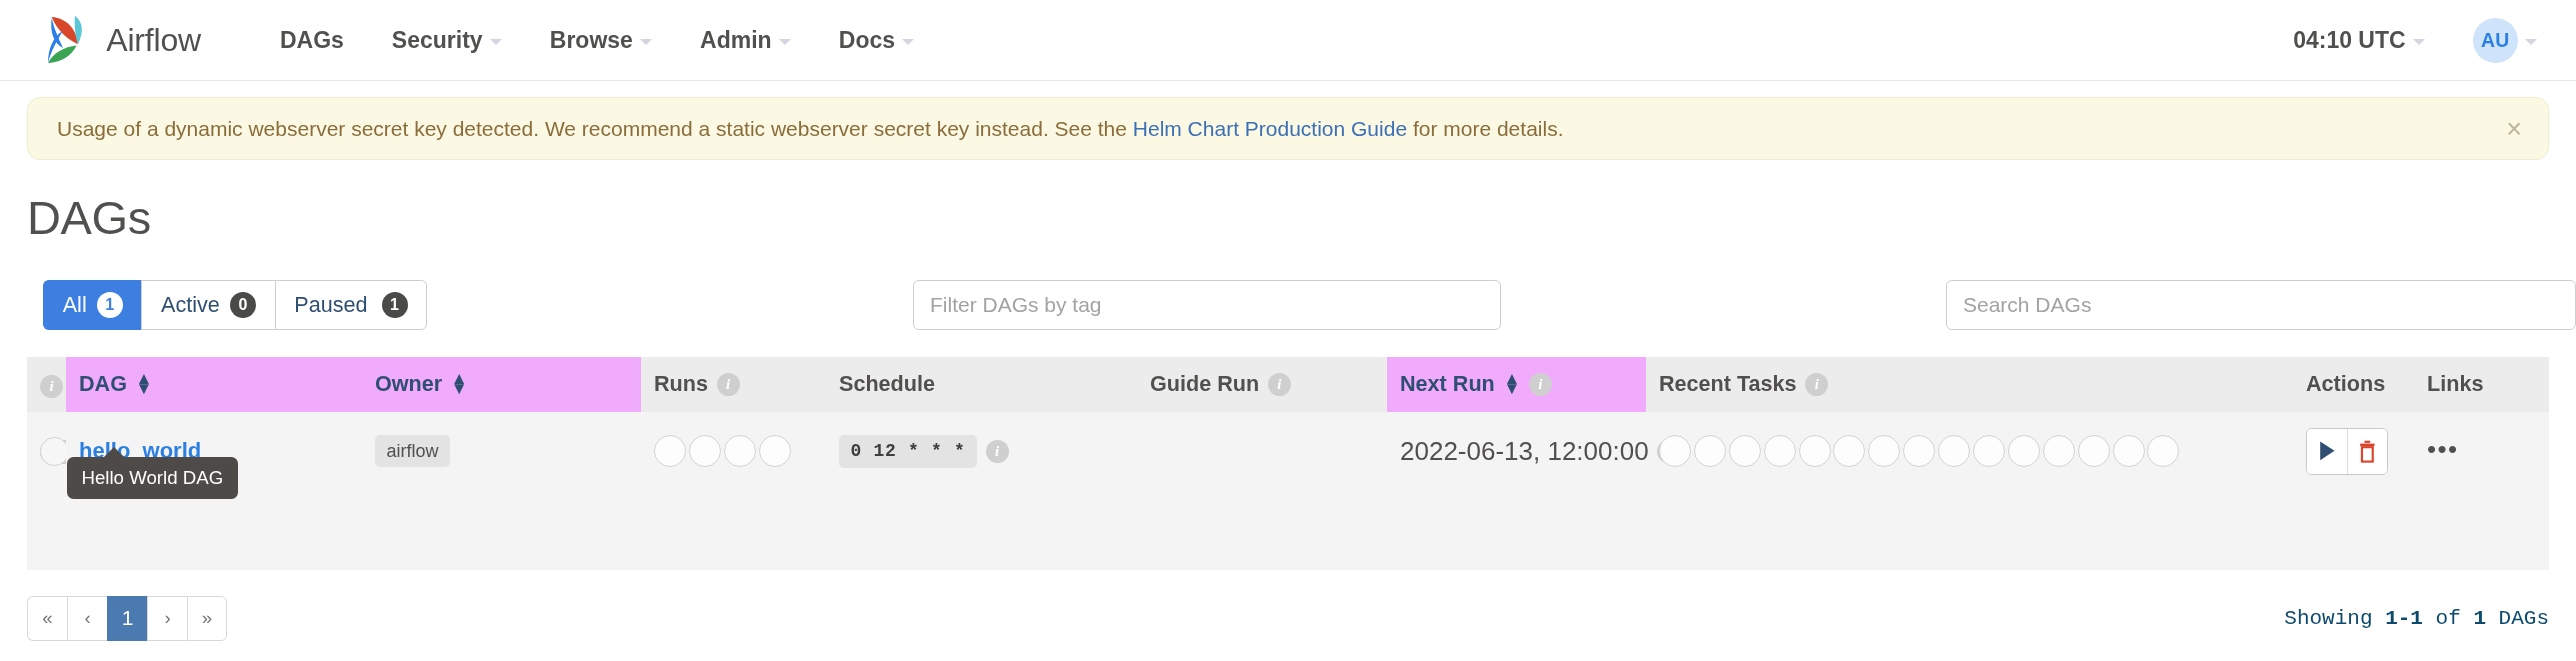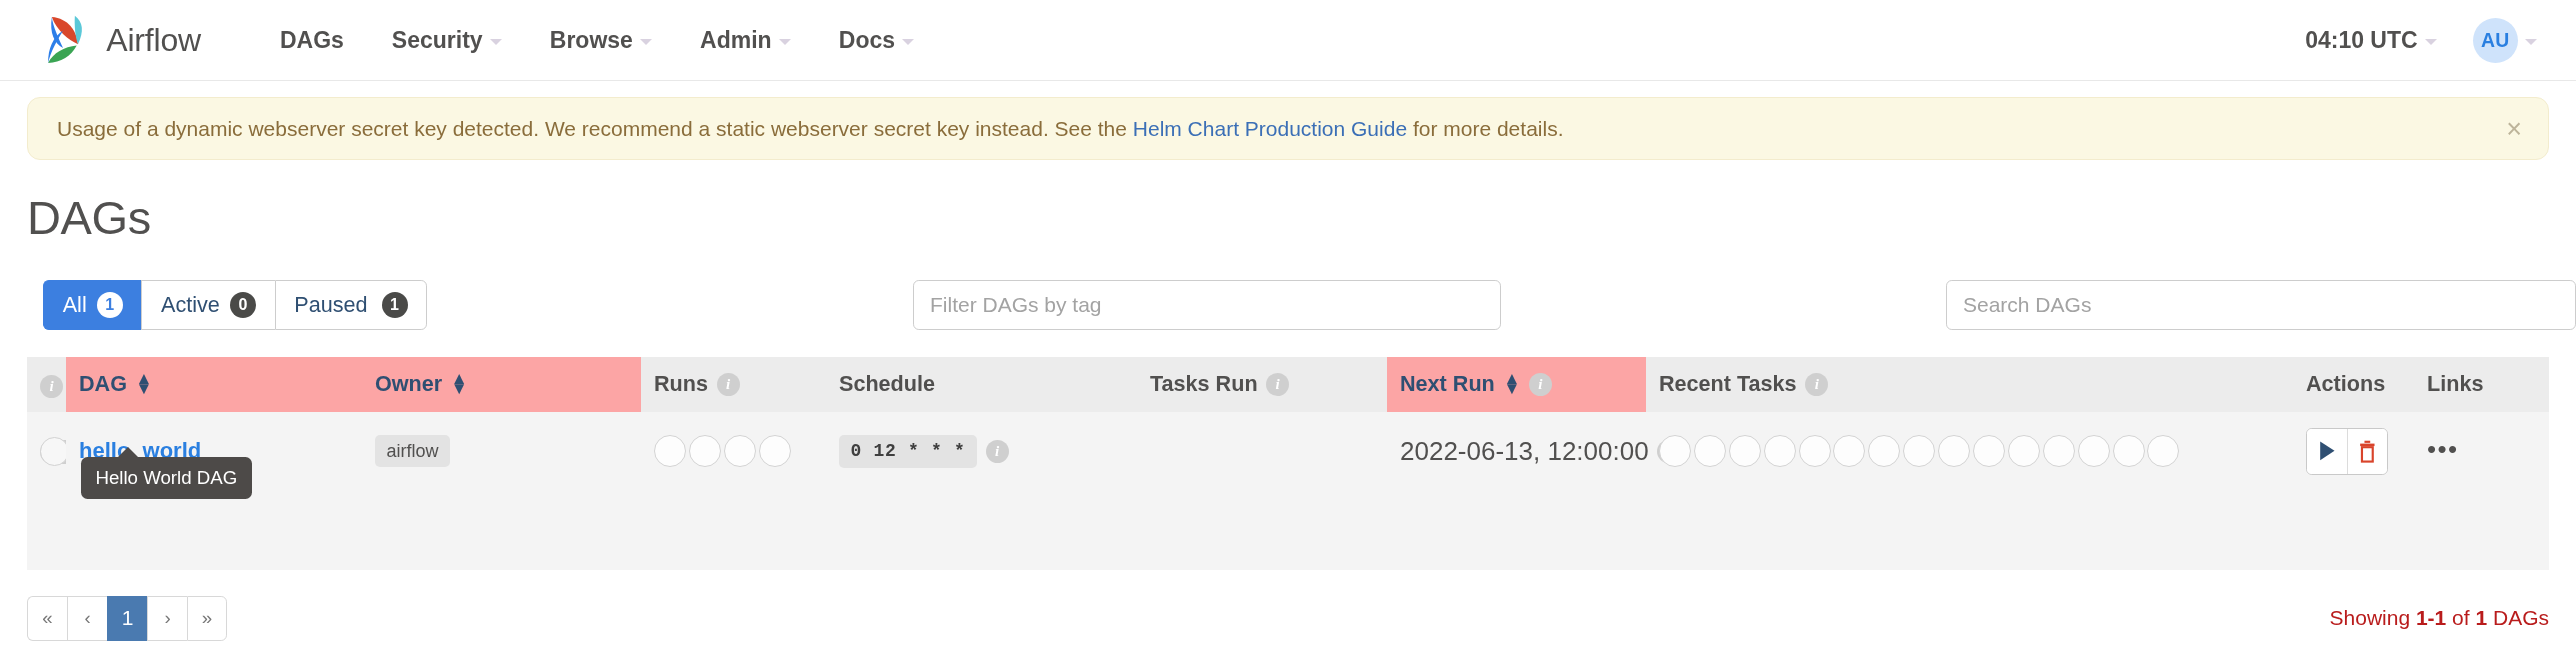--- a/index.html
+++ b/index.html
@@ -55,21 +55,21 @@
     border-left: 6.5px solid transparent;
     border-right: 6.5px solid transparent;
     border-top: 6.5px solid #d9d2e0;
     margin-left: 7.2px;
     margin-top: 3.6px;
   }
   .nav-right {
     margin-left: auto;
     display: flex;
     align-items: center;
-    gap: 4px;
+    gap: 16px;
   }
   .clock {
     font-size: 23px;
     font-weight: bold;
     color: #51504f;
     display: flex;
     align-items: center;
     cursor: pointer;
     padding-right: 16px;
   }
@@ -201,21 +201,21 @@
     background: #ececec;
     height: 55px;
     font-size: 21.6px;
     font-weight: bold;
     text-align: left;
     padding: 0 13px;
     vertical-align: middle;
     color: #51504f;
     white-space: nowrap;
   }
-  .dag-table thead th.sortable { background: #fca5a5; color: #2f4f72; }
+  .dag-table thead th.sortable { background: #f0abfc; color: #2f4f72; }
   .dag-table thead th.sortable .hlabel { color: #2f4f72; }
   .hcell { display: flex; align-items: center; gap: 8.6px; }
   .sort-arrows {
     display: inline-flex;
     flex-direction: column;
     line-height: 0.62;
     font-size: 17px;
     color: #2f4f72;
   }
   .info-icon {
@@ -264,21 +264,21 @@
   .dag-name-cell { position: relative; }
   .dag-link {
     color: #2a7fe0;
     font-size: 22px;
     font-weight: bold;
     text-decoration: none;
     cursor: pointer;
   }
   .tooltip {
     position: absolute;
-    left: 15px;
+    left: 1px;
     top: 45px;
     background: #4d4a48;
     color: #fff;
     font-size: 18.7px;
     border-radius: 6.5px;
     padding: 10px 14.4px;
     white-space: nowrap;
     z-index: 5;
   }
   .tooltip::before {
@@ -354,21 +354,22 @@
     justify-content: center;
     cursor: pointer;
     padding: 0 10px;
   }
   .page-btn:first-child { border-radius: 5.8px 0 0 5.8px; }
   .page-btn:last-child { border-right: 0.7px solid #d8d8d8; border-radius: 0 5.8px 5.8px 0; }
   .page-btn.current { background: #4a7ab0; border-color: #4a7ab0; color: #fff; font-size: 21px; }
   .showing {
     margin-left: auto;
     font-size: 21px;
-    color: #b91c1c;
+    color: #0c4a6e;
+    font-family: Liberation Mono, monospace;
   }
   .showing b { font-weight: bold; }
 </style>
 </head>
 <body>
 
 <div class="navbar">
   <div class="brand">
     <span>
       <svg class="brand-logo" viewBox="0 0 100 90" xmlns="http://www.w3.org/2000/svg">
@@ -485,21 +486,21 @@
             <span class="info-icon">i</span>
           </div>
         </th>
         <th>
           <div class="hcell">
             <span>Schedule</span>
           </div>
         </th>
         <th>
           <div class="hcell">
-            <span>Tasks Run</span>
+            <span>Guide Run</span>
             <span class="info-icon">i</span>
           </div>
         </th>
         <th class="sortable">
           <div class="hcell">
             <span class="hlabel">Next Run</span>
             <span class="sort-arrows">
                 <span>▲</span>
                 <span>▼</span>
               </span>

